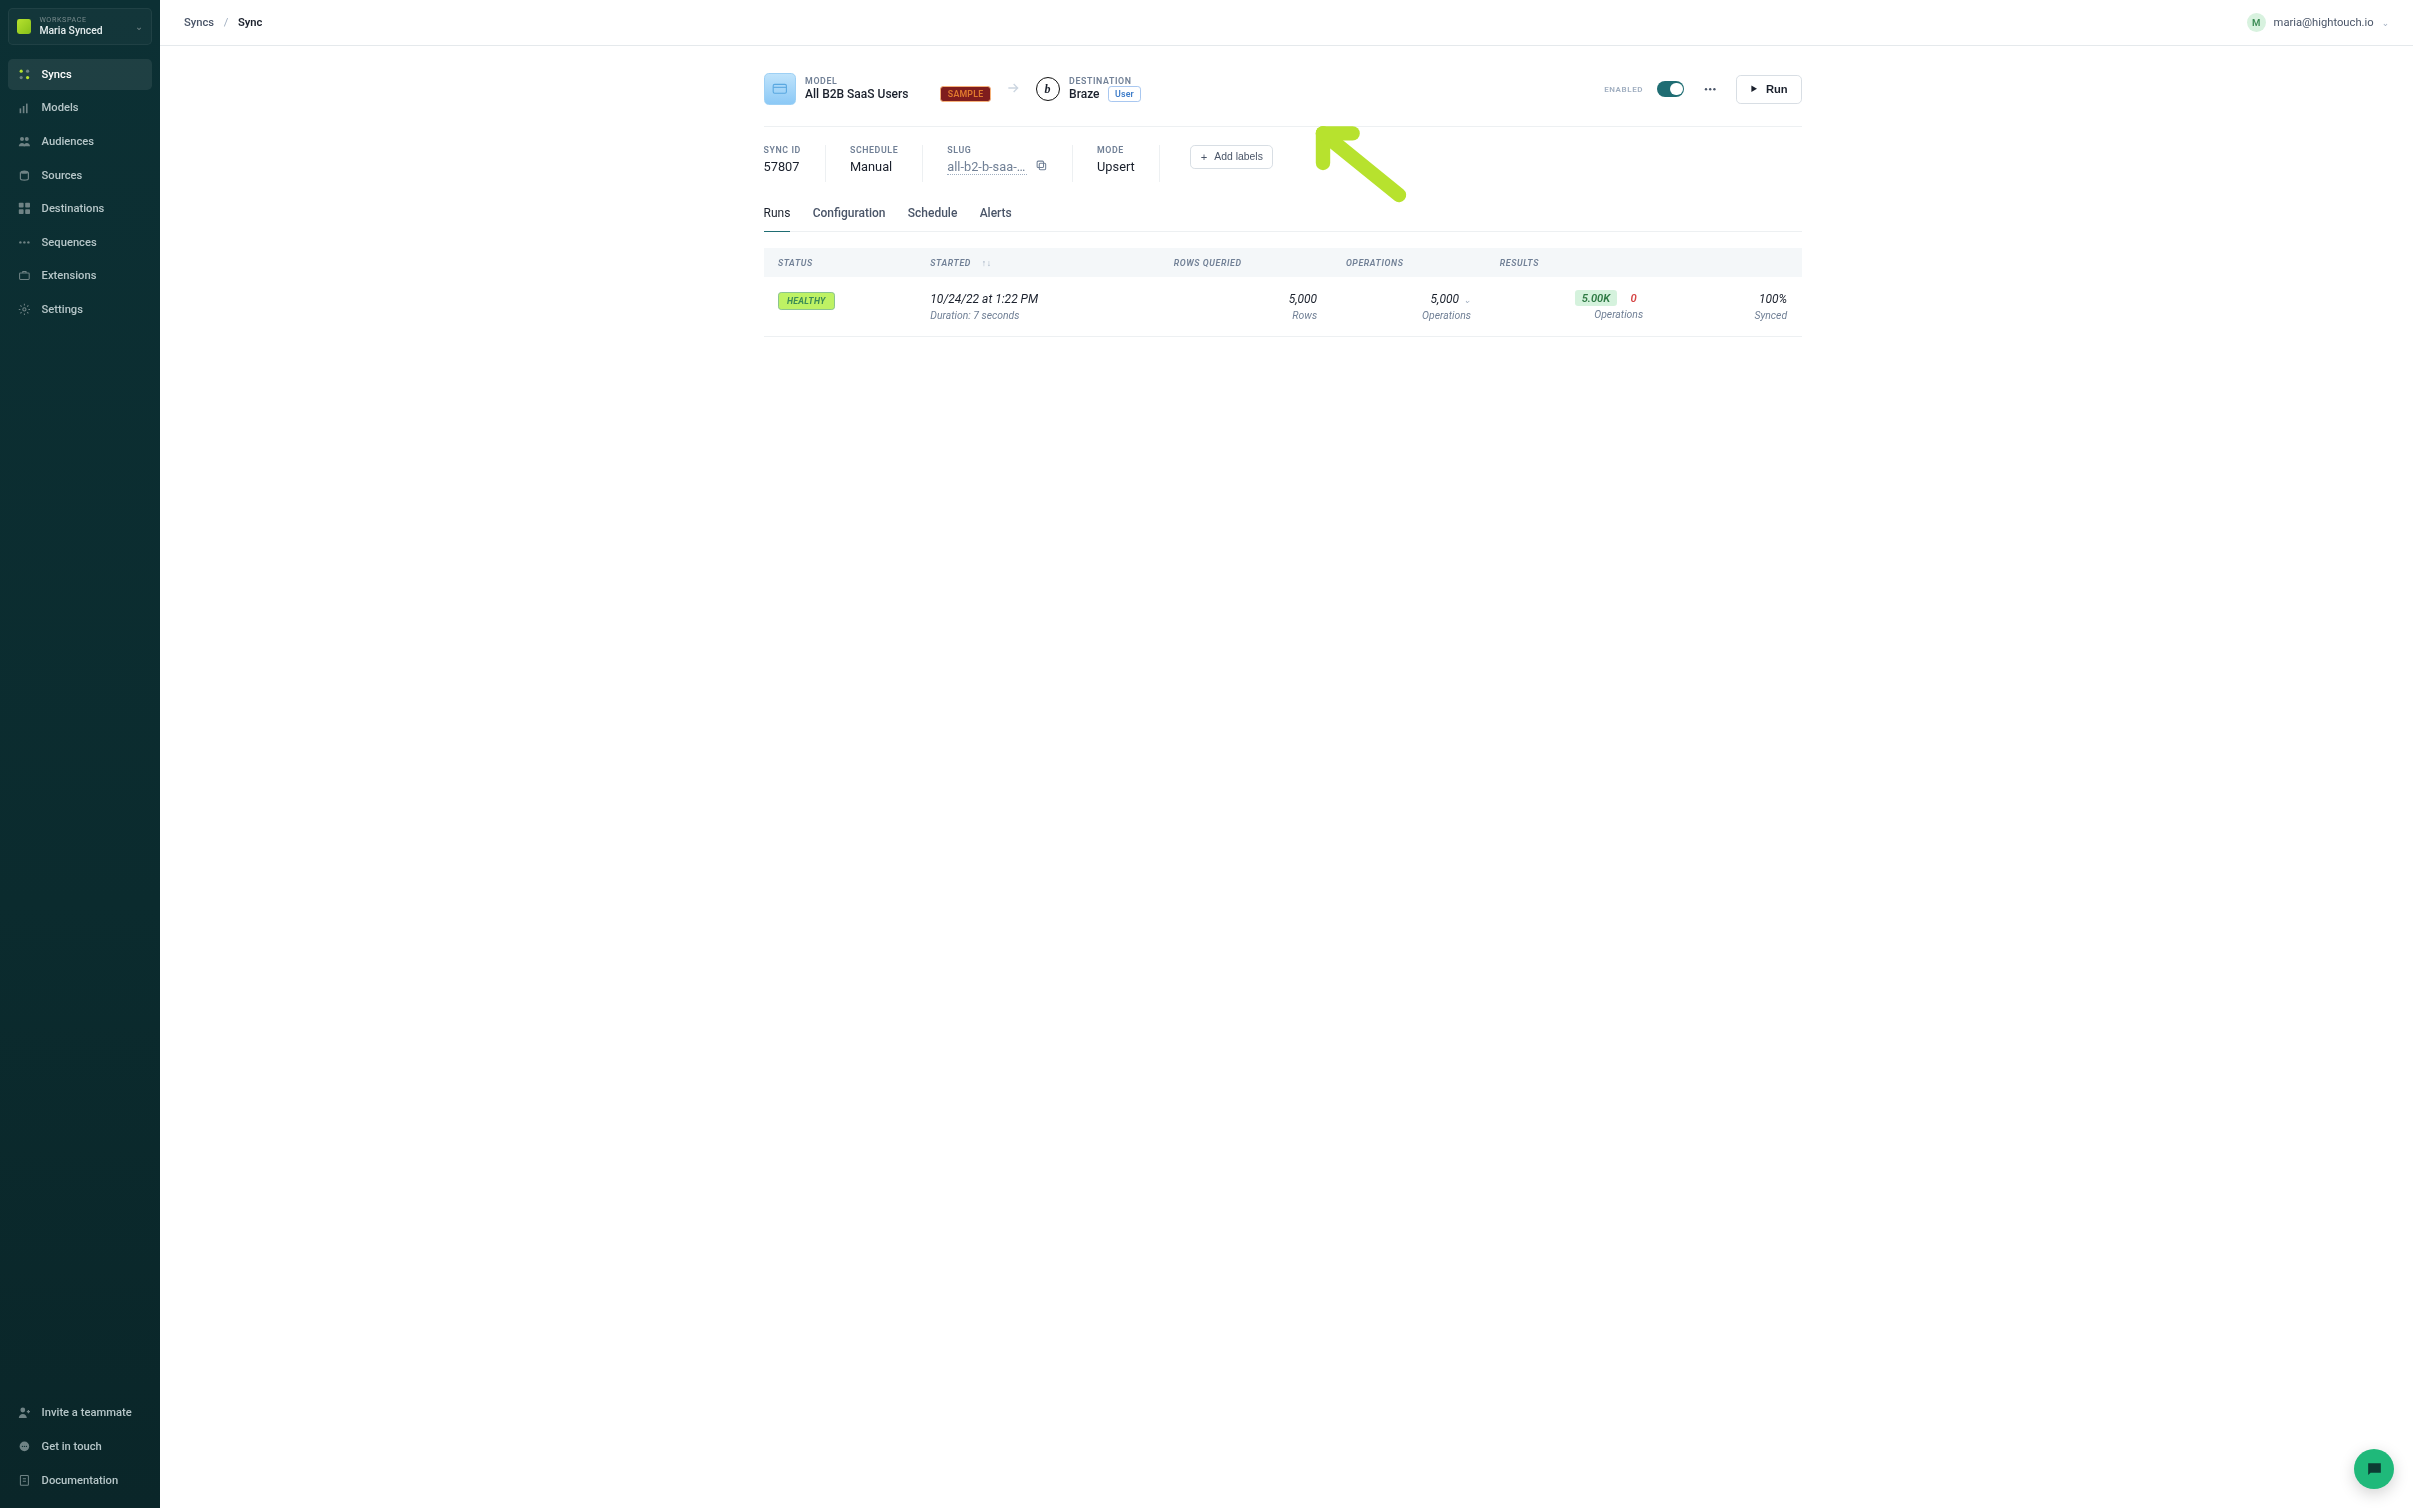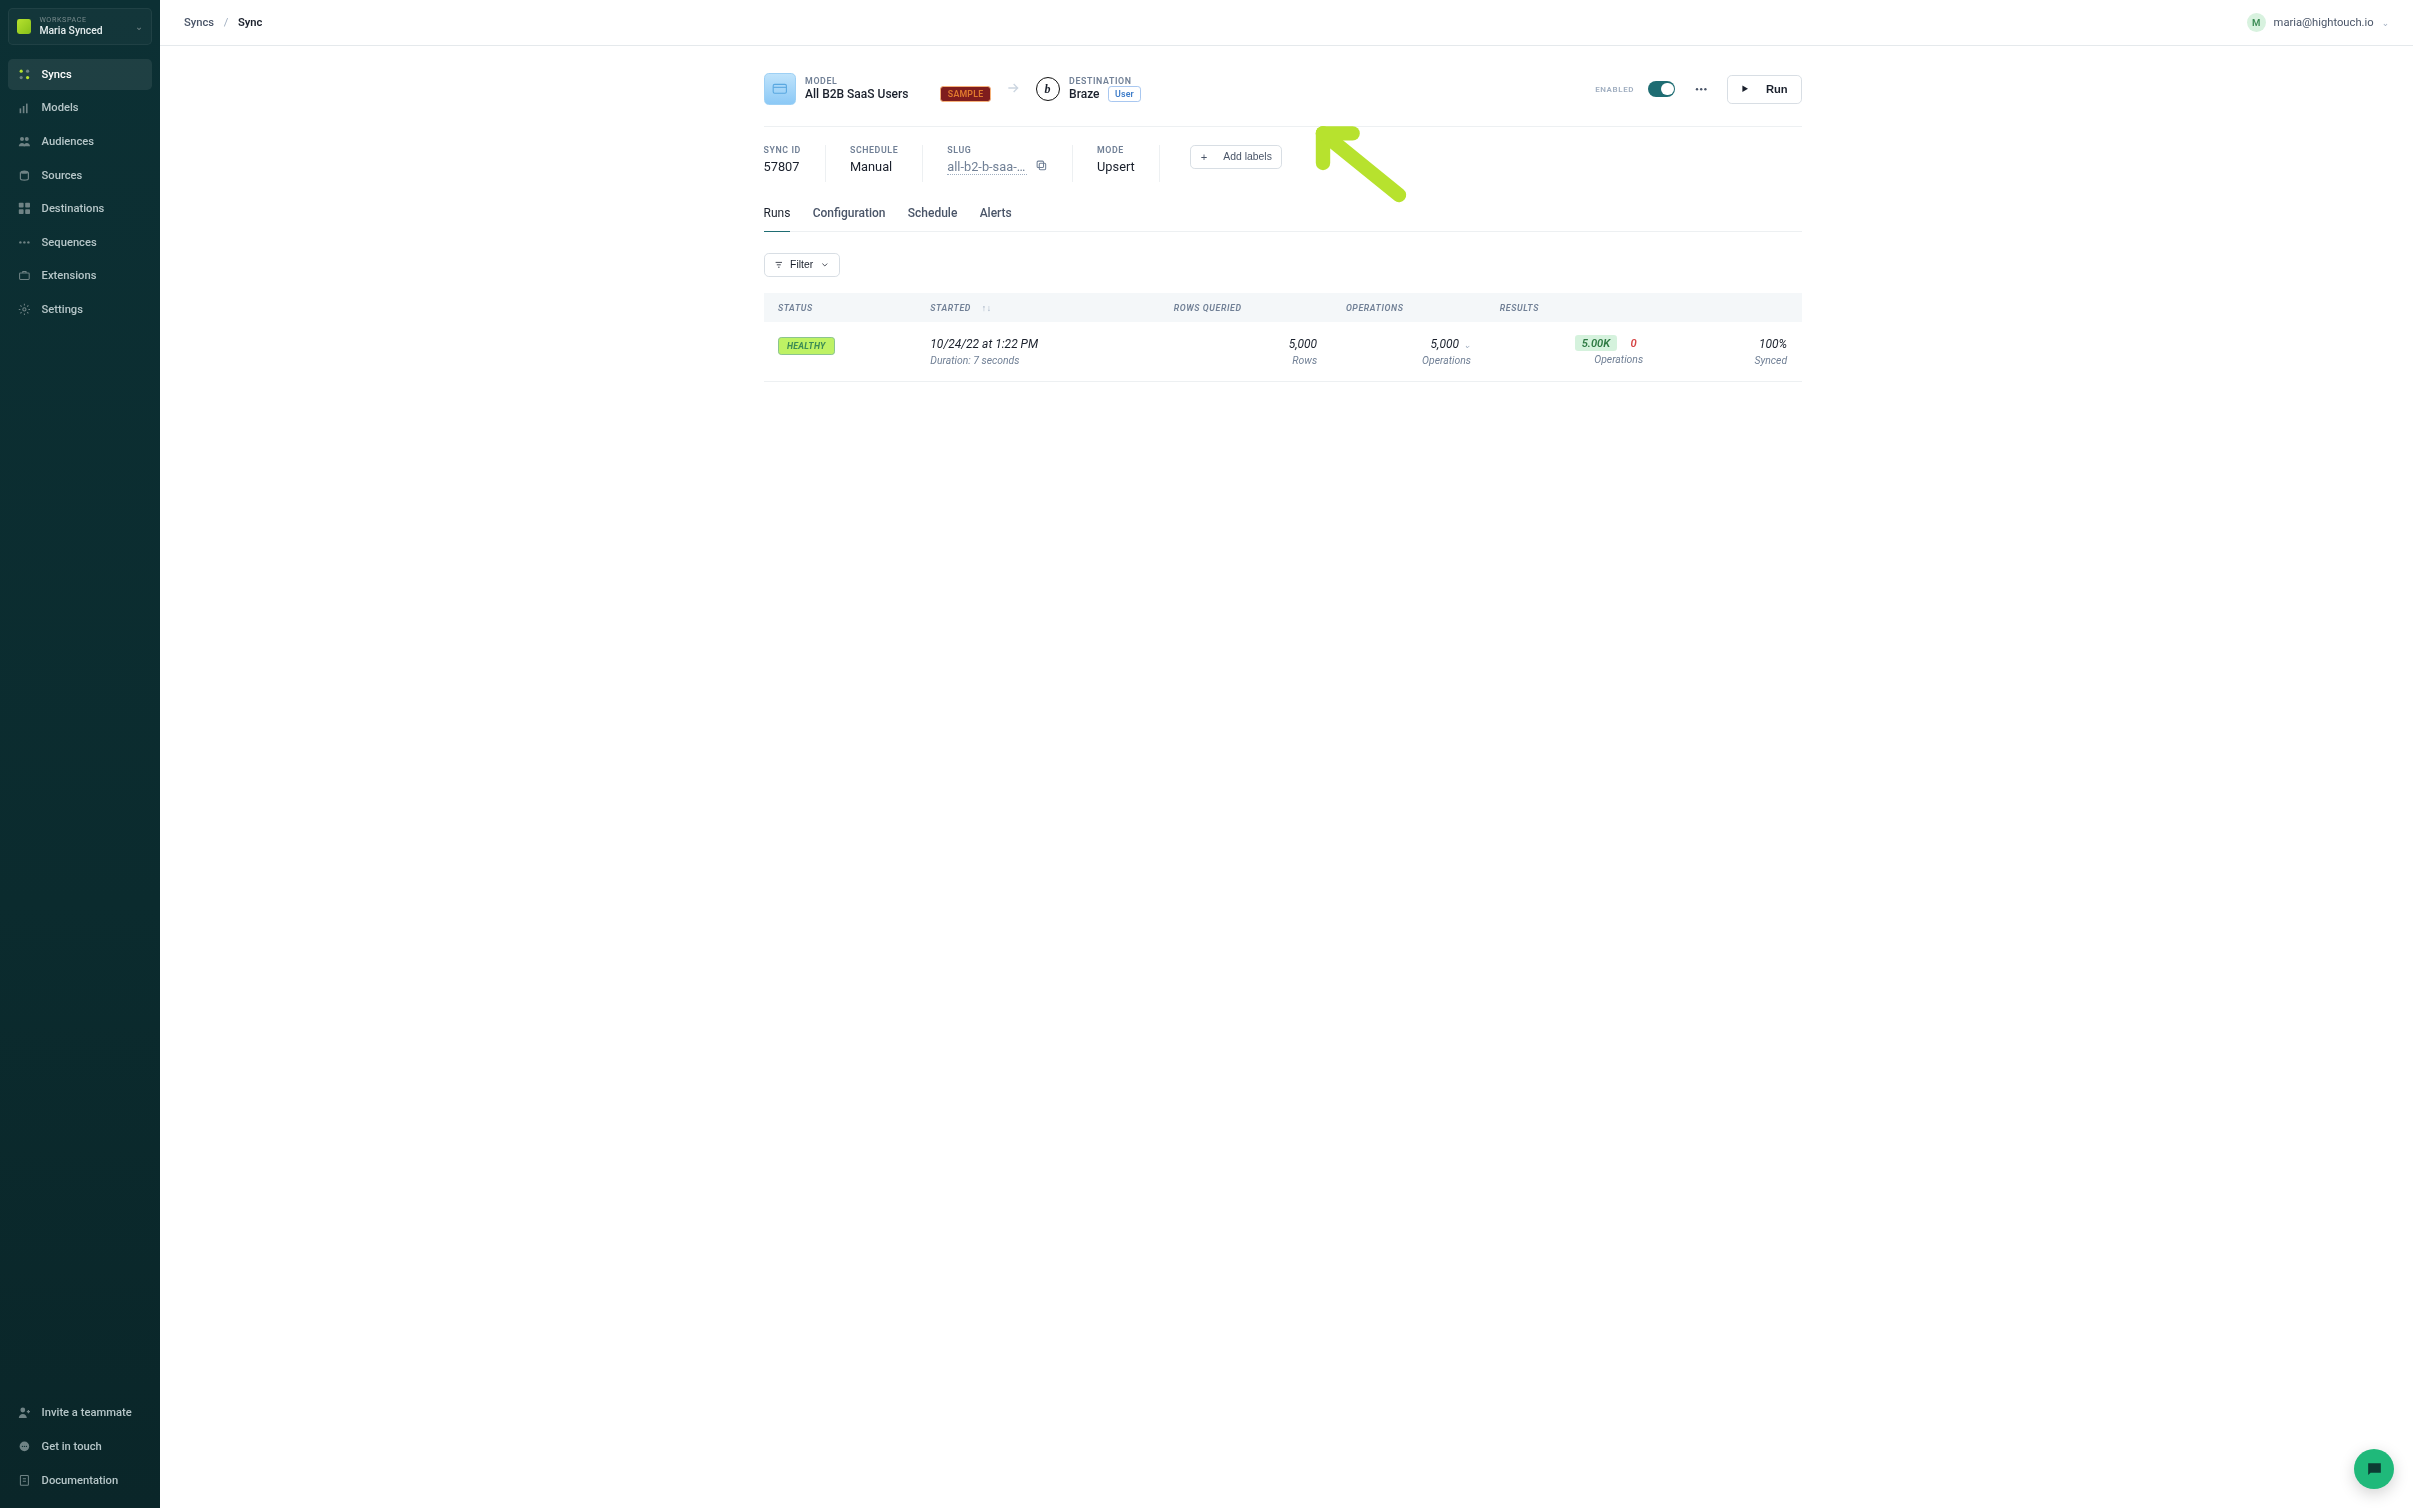--- a/index.html
+++ b/index.html
@@ -184,21 +184,21 @@
   .toggle::after{
     content:""; position:absolute; right:1.6px; top:1.6px;
     width:12.8px; height:12.8px; border-radius:50%; background:#fff;
   }
   .icon-btn {
     width:22.3px; height:22.3px;
     display:flex; align-items:center; justify-content:center;
     cursor:pointer; color:#4a5568; border-radius:4.8px;
   }
   .btn {
-    display:inline-flex; align-items:center; gap:16px;
+    display:inline-flex; align-items:center; gap:7px;
     height:29px; padding:0 12.8px;
     border:0.8px solid #d8dee4; border-radius:4.8px;
     background:#fff; color:#1a202c;
     font-weight:600; font-size:11.2px; cursor:pointer;
   }
   .btn.small { height:24px; padding:0 9.6px; font-size:10.4px; font-weight:500;}
 
   
   .meta-strip {
     margin-top:21px;
@@ -554,31 +554,20 @@
       </svg>
     </div>
 
     <div class="tabs">
       <div class="tab active">Runs</div>
       <div class="tab">Configuration</div>
       <div class="tab">Schedule</div>
       <div class="tab">Alerts</div>
     </div>
 
-    <div class="filter-row">
-      <button class="filter-btn">
-        <svg width="9.6" height="9.6" viewBox="0 0 24 24" fill="none" stroke="currentColor" stroke-width="2">
-              <path d="M4 6h16M7 12h10M10 18h4"></path>
-            </svg>
-        <span>Filter</span>
-        <svg width="9.6" height="9.6" viewBox="0 0 24 24" fill="none" stroke="currentColor" stroke-width="2">
-              <path d="M6 9l6 6 6-6"></path>
-            </svg>
-      </button>
-    </div>
 
     <table class="runs-table" cellspacing="0" cellpadding="0">
       <thead>
         <tr>
           <th>STATUS</th>
           <th>
             <span>STARTED</span>
             <span style="margin-left:8px;color:#a0aec0;">↑↓</span>
           </th>
           <th class="right">ROWS QUERIED</th>

